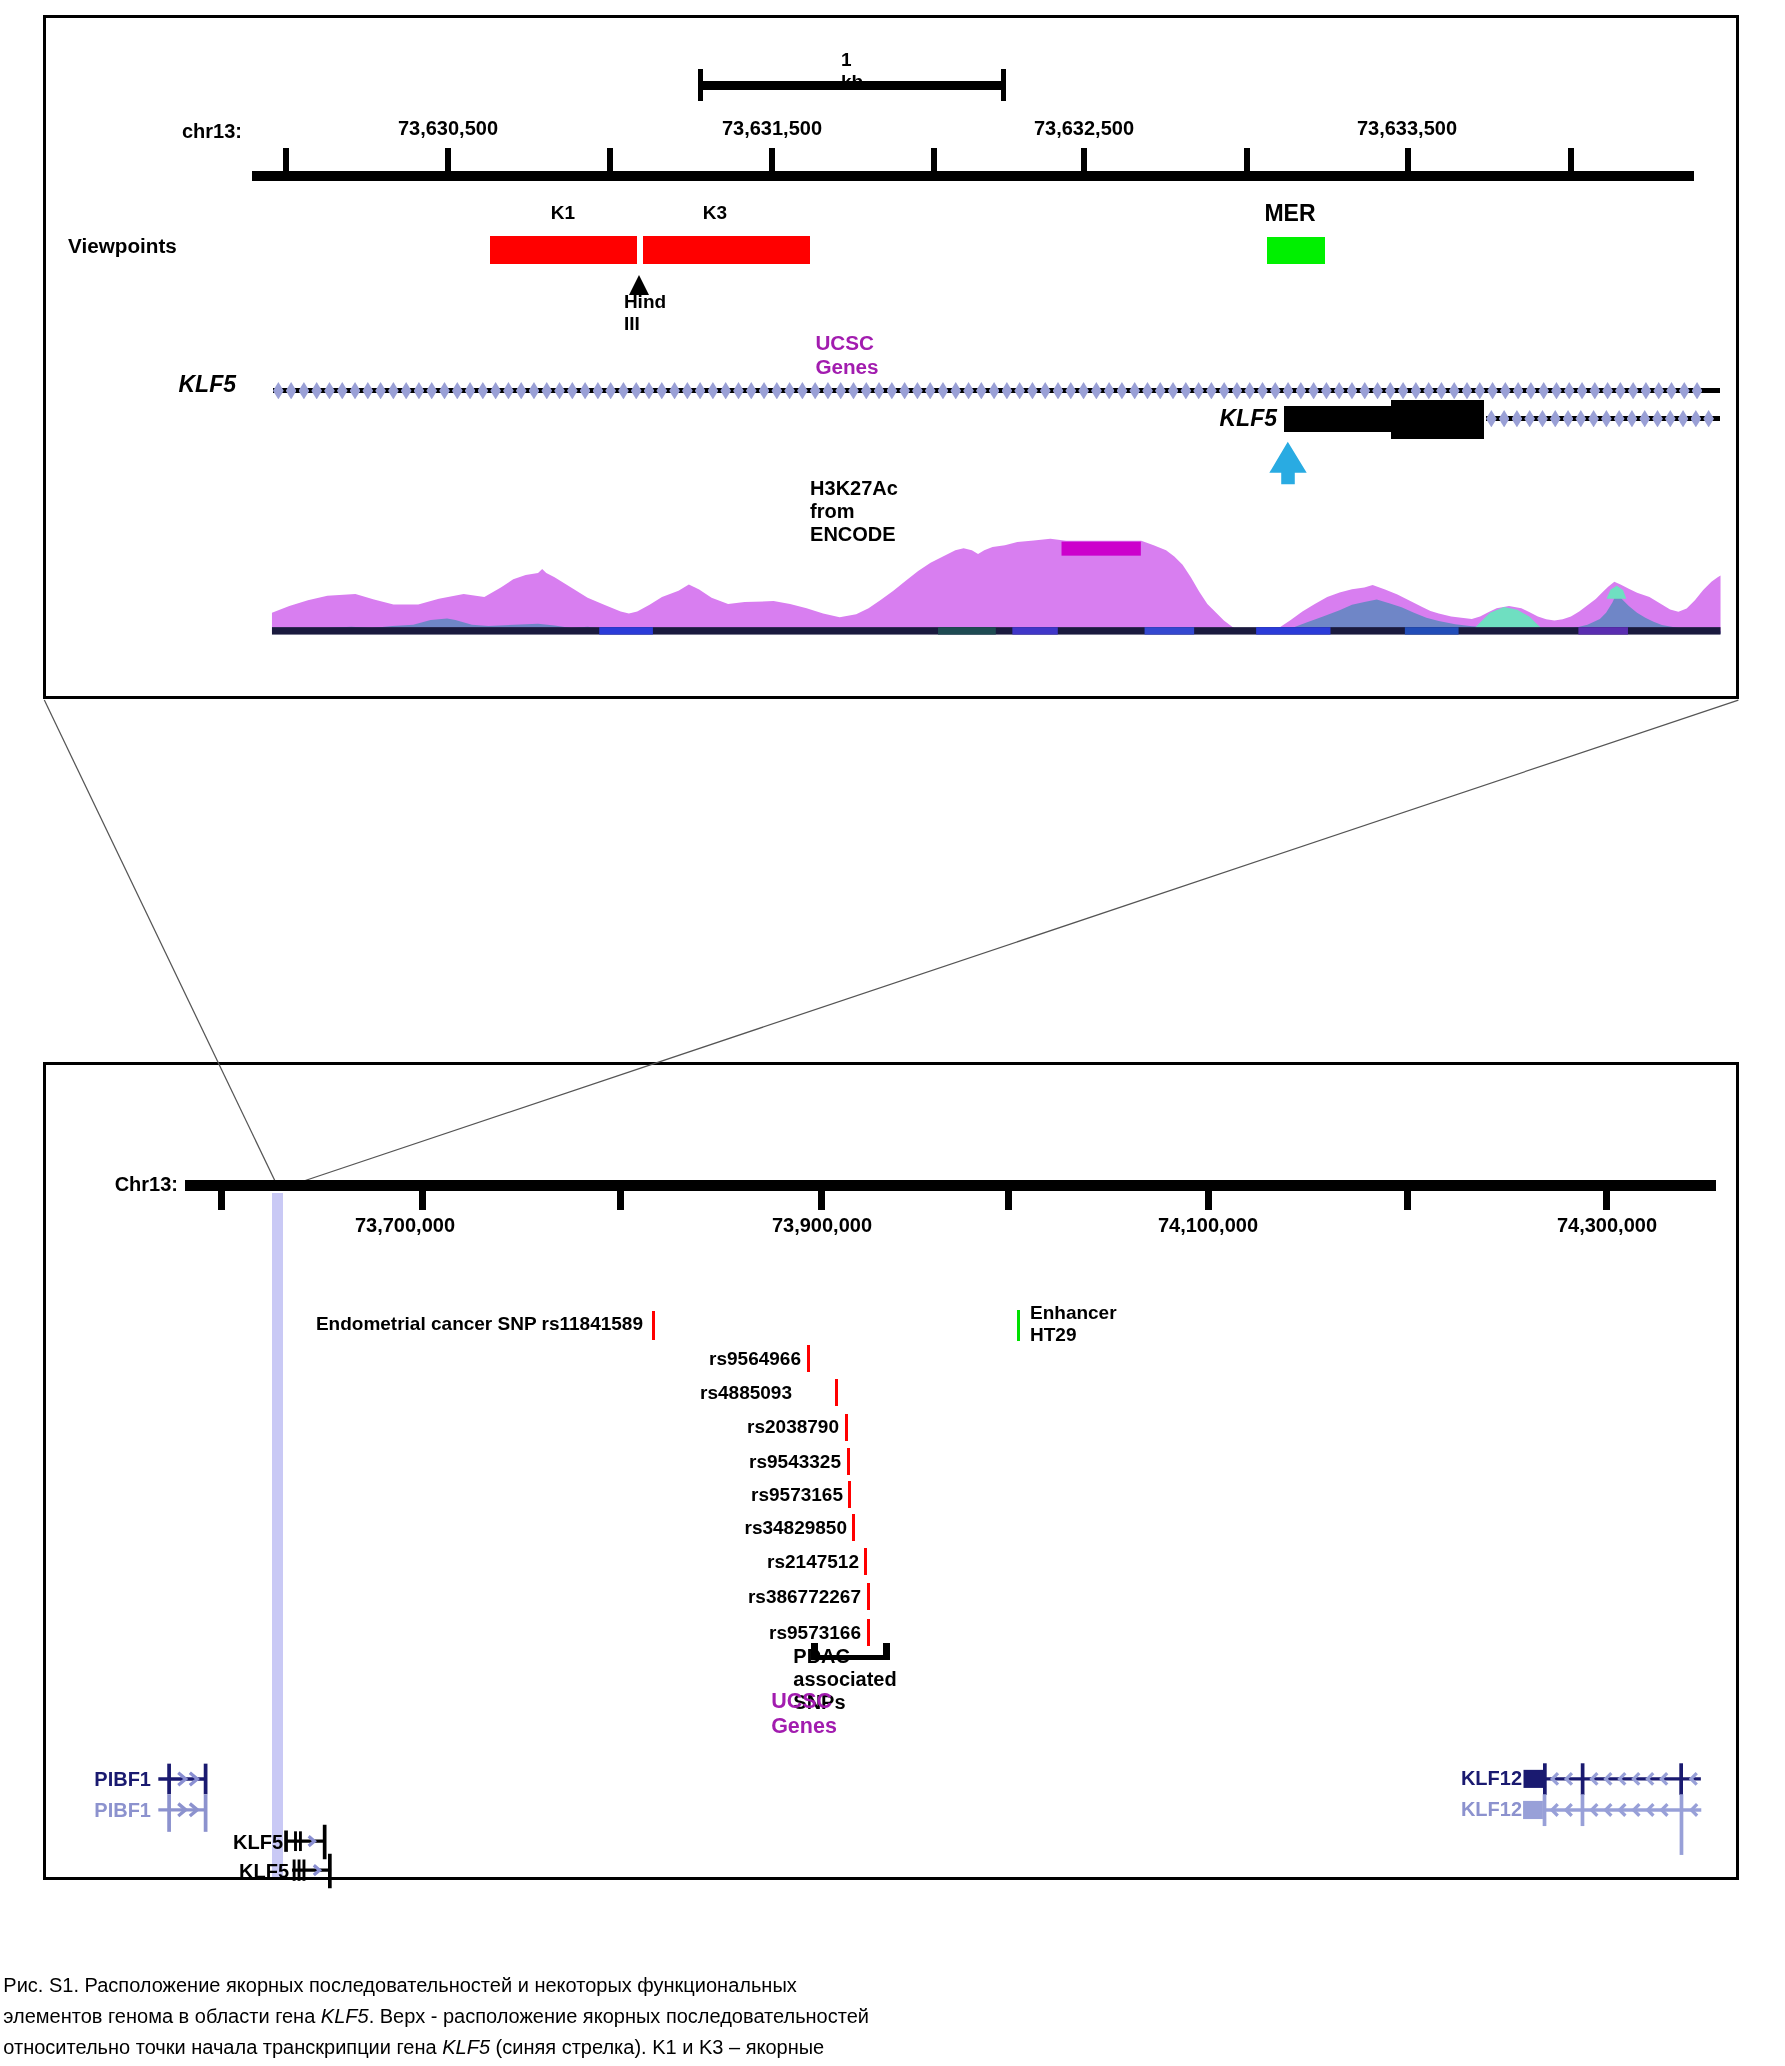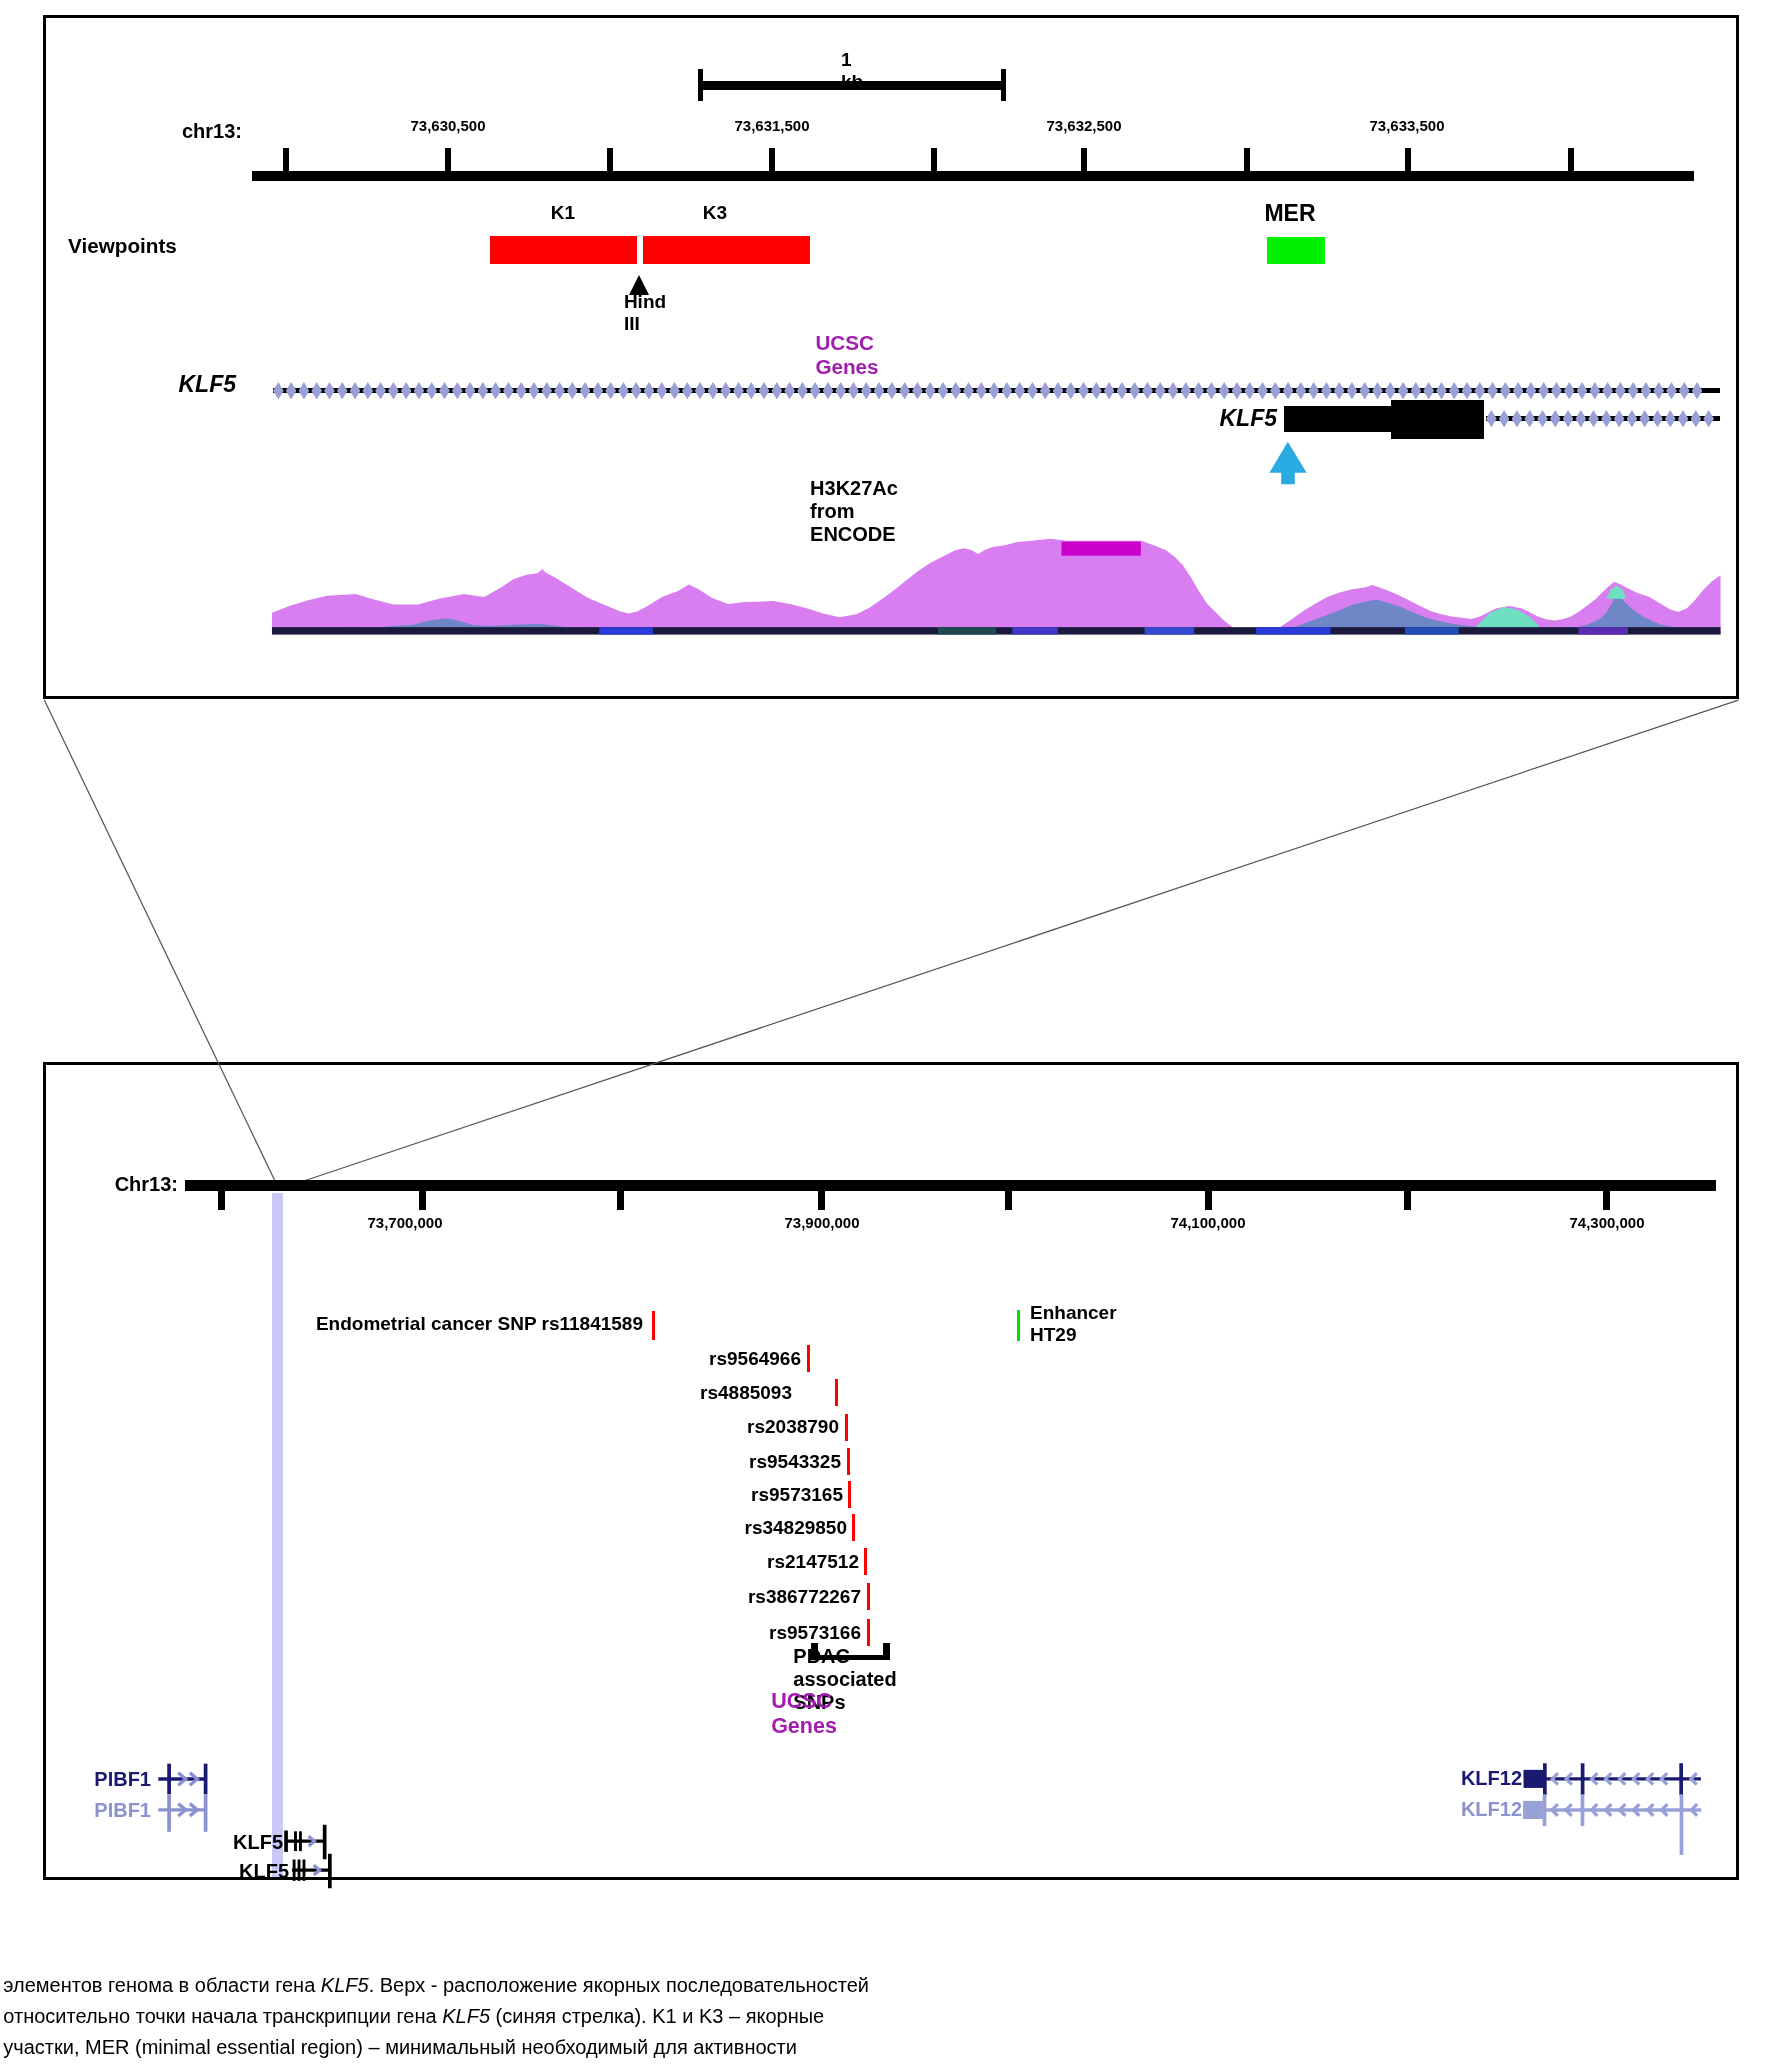--- a/index.html
+++ b/index.html
@@ -11,21 +11,21 @@
   .cxy{transform:translate(-50%,-50%);}
   .rxy{transform:translate(-100%,-50%);}
   .b{font-weight:bold;}
   .i{font-style:italic;}
   .panel{position:absolute;border:3.3px solid #000;background:#fff;box-sizing:border-box;}
   .navy{color:#a21caf;}
   .gene-dark{color:#1A1A70;}
   .gene-light{color:#8C92CE;}
   .ruler-bar{position:absolute;background:#000;}
   .tick{position:absolute;background:#000;}
-  .ruler-num{position:absolute;font-weight:bold;font-size:15px;white-space:nowrap;transform:translateX(-50%);}
+  .ruler-num{position:absolute;font-weight:bold;font-size:20px;white-space:nowrap;transform:translateX(-50%);}
   .redbar{position:absolute;background:#FF0000;}
   .greenbar{position:absolute;background:#00F000;}
   .chain{position:absolute;display:flex;align-items:center;gap:2.1px;overflow:hidden;}
   .chain .line{position:absolute;left:0;right:0;top:50%;height:5px;margin-top:-2.5px;background:#000;}
   .dia{position:relative;flex:0 0 auto;width:10.7px;height:17.4px;background:#9AA0D6;
        clip-path:polygon(50% 0,100% 50%,50% 100%,0 50%);}
   .snptick{position:absolute;width:2.5px;background:#FF0000;}
   .snplabel{position:absolute;font-weight:bold;font-size:19px;white-space:nowrap;transform:translate(-100%,-50%);}
   .caption{position:absolute;font-size:20px;line-height:31px;letter-spacing:0;}
   svg{display:block;}
@@ -410,19 +410,20 @@
         <path d="M250,32 L236,46 L250,60"></path>
           <path d="M284,32 L270,46 L284,60"></path>
         <path d="M318,32 L304,46 L318,60"></path>
           <path d="M352,32 L338,46 L352,60"></path>
         <path d="M424,32 L410,46 L424,60"></path>
       </g>
     </svg>
   </div>
 
   <div class="caption" id="caption" style="left:3.3px;top:1970px;width:1781px;">
+      <div>Рис. S1. Расположение якорных последовательностей и некоторых функциональных</div>
       <div>элементов генома в области гена <i>KLF5</i>. Верх - расположение якорных последовательностей</div>
       <div>относительно точки начала транскрипции гена <i>KLF5</i> (синяя стрелка). K1 и K3 – якорные</div>
       <div>участки, MER (minimal essential region) – минимальный необходимый для активности</div>
     </div>
 
 </div>
 
 
 </body></html>

